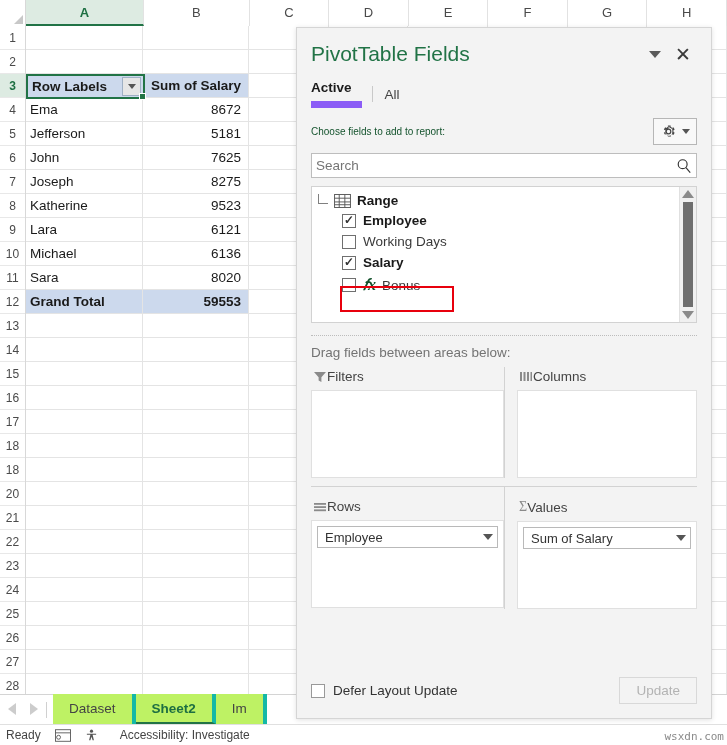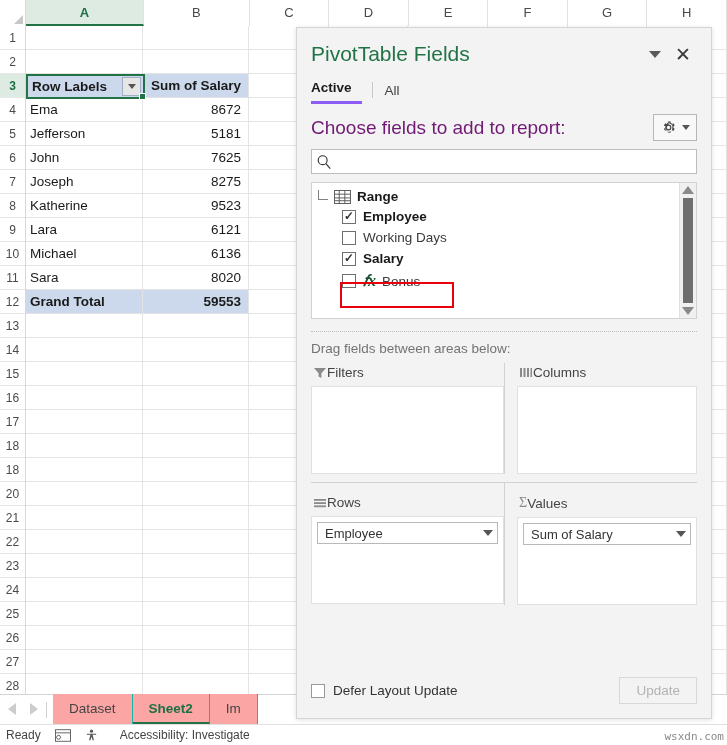--- a/index.html
+++ b/index.html
@@ -117,22 +117,22 @@
     border-right: 8px solid #cccccc;
   }
   .nav-arrow.right {
     border-top: 6px solid transparent; border-bottom: 6px solid transparent;
     border-left: 8px solid #cccccc;
   }
   .tab-sep { width: 1px; height: 16px; background: #d0d0d0; margin: 0 6px 6px 0; align-self: flex-end; }
   .sheet-tab {
     height: 30px; line-height: 29px; padding: 0 16px;
     font-size: 13.5px; color: #444; cursor: pointer;
-    border-right: 1px solid #14b8a6;
-    background: #fca5a5;
+    border-right: 4px solid #14b8a6;
+    background: #bef264;
   }
   .sheet-tab.active {
     font-weight: bold; color: #1d6f42;
     border-bottom: 2px solid #217346;
   }
 
   .status-bar {
     position: absolute; left: 0; bottom: 0; width: 727px; height: 21px;
     background: #ffffff; border-top: 1px solid #e0e0e0;
     display: flex; align-items: center; gap: 14px; padding-left: 6px;
@@ -163,27 +163,27 @@
   .chev-down { width: 0; height: 0;
     border-left: 6px solid transparent; border-right: 6px solid transparent;
     border-top: 7px solid #5a5a5a; }
   .close-x { font-size: 19px; color: #3a3a3a; line-height: 1; }
 
   .pp-tabs { display: flex; align-items: flex-end; padding: 8px 14px 0 14px; gap: 0; }
   .pp-tab {
     font-size: 13.5px; color: #444; padding: 4px 10px 6px 0;
     cursor: pointer; margin-right: 10px;
   }
-  .pp-tab.active { font-weight: bold; color: #1a1a1a; border-bottom: 3px solid #8b5cf6; }
+  .pp-tab.active { font-weight: bold; color: #1a1a1a; border-bottom: 7px solid #8b5cf6; }
   .pp-tab-divider { width: 1px; height: 16px; background: #c9c9c9; margin: 0 12px 6px 0; }
 
   .pp-choose {
     display: flex; align-items: center; padding: 10px 14px 8px 14px;
   }
-  .pp-choose-label { flex: 1; font-size: 19px; color: #701a75; }
+  .pp-choose-label { flex: 1; font-size: 10px; color: #14532d; }
   .gear-btn {
     display: flex; align-items: center; gap: 5px;
     border: 1px solid #b6b6b6; background: #f8f8f8;
     padding: 4px 6px; cursor: pointer;
   }
   .gear-btn .chev-small {
     width: 0; height: 0;
     border-left: 4px solid transparent; border-right: 4px solid transparent;
     border-top: 5px solid #555;
   }
@@ -667,20 +667,21 @@
         <svg width="17" height="17" viewBox="0 0 20 20">
           <path d="M10 6.6a3.4 3.4 0 100 6.8 3.4 3.4 0 000-6.8zm0 5.4a2 2 0 110-4 2 2 0 010 4z" fill="#444"></path>
           <path d="M17.3 11.4l-1.5-.9c.1-.3.1-.7.1-1s0-.7-.1-1l1.5-.9-1.6-2.7-1.5.9c-.5-.4-1.1-.8-1.7-1V2.9H9.3v1.9c-.6.2-1.2.5-1.7 1l-1.5-.9-1.6 2.7 1.5.9c-.1.3-.1.7-.1 1s0 .7.1 1l-1.5.9 1.6 2.7 1.5-.9c.5.4 1.1.8 1.7 1v1.9h3.2v-1.9c.6-.2 1.2-.5 1.7-1l1.5.9 1.6-2.7zm-2.9.6l-.3.6.9.5-.4.7-.9-.5-.5.5c-.5.4-1 .7-1.6.9l-.6.2v1.1h-.9v-1.1l-.6-.2c-.6-.2-1.1-.5-1.6-.9l-.5-.5-.9.5-.4-.7.9-.5-.3-.6c-.1-.4-.2-.8-.2-1.2s.1-.8.2-1.2l.3-.6-.9-.5.4-.7.9.5.5-.5c.5-.4 1-.7 1.6-.9l.6-.2V4.2h.9v1.1l.6.2c.6.2 1.1.5 1.6.9l.5.5.9-.5.4.7-.9.5.3.6c.1.4.2.8.2 1.2s-.1.8-.2 1.2z" fill="#444"></path>
         </svg>
         <span class="chev-small"></span>
       </div>
     </div>
 
     <div class="pp-search-wrap">
       <div class="pp-search">
+        <input type="text" placeholder="Search" style="">
         <svg width="16" height="16" viewBox="0 0 18 18">
           <circle cx="7.5" cy="7" r="5" fill="none" stroke="#333" stroke-width="1.3"></circle>
           <line x1="11.2" y1="10.8" x2="16" y2="16.5" stroke="#333" stroke-width="1.3"></line>
         </svg>
       </div>
     </div>
 
     <div class="pp-fieldlist-wrap">
       <div class="pp-fieldlist">
         <div class="fl-items">

